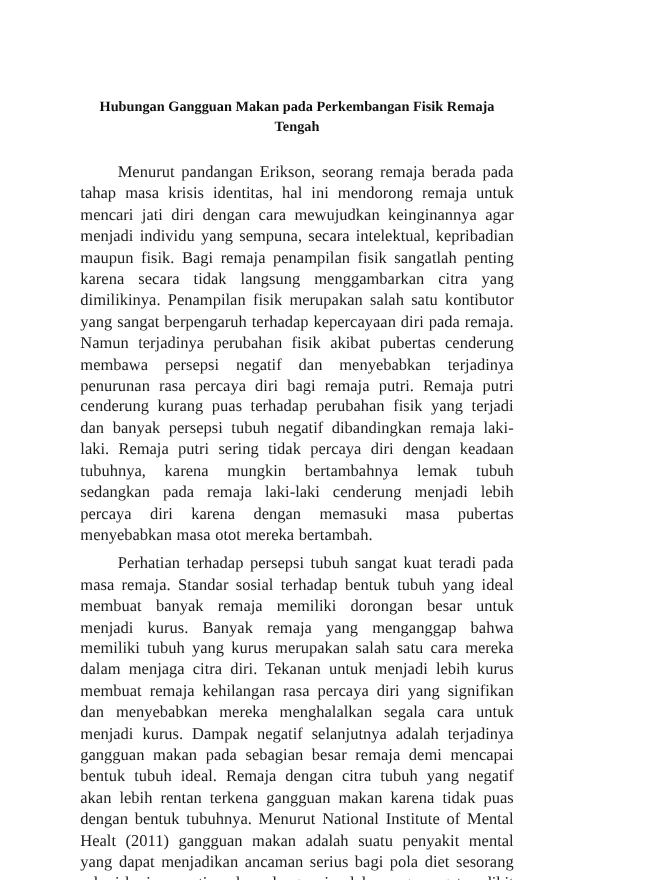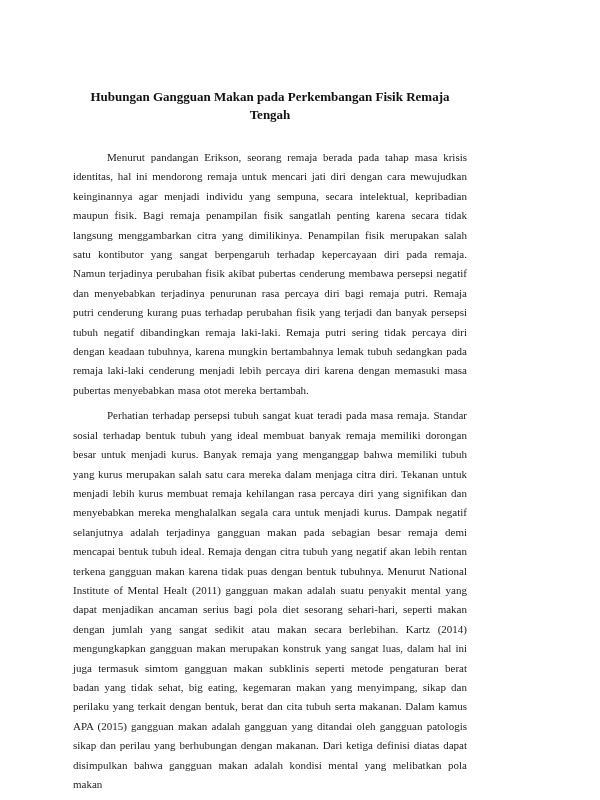--- a/index.html
+++ b/index.html
@@ -23,21 +23,21 @@
   }
   .doc-title {
     font-size: 13px;
     font-weight: bold;
     text-align: center;
     line-height: 18px;
     margin: 0 0 24px 0;
     color: #111111;
   }
   .para {
-    font-size: 11px;
+    font-size: 15px;
     line-height: 19.4px;
     text-align: justify;
     text-indent: 34px;
     margin: 0 0 6px 0;
     word-spacing: 0.5px;
   }
 </style>
 </head>
 <body>
 

